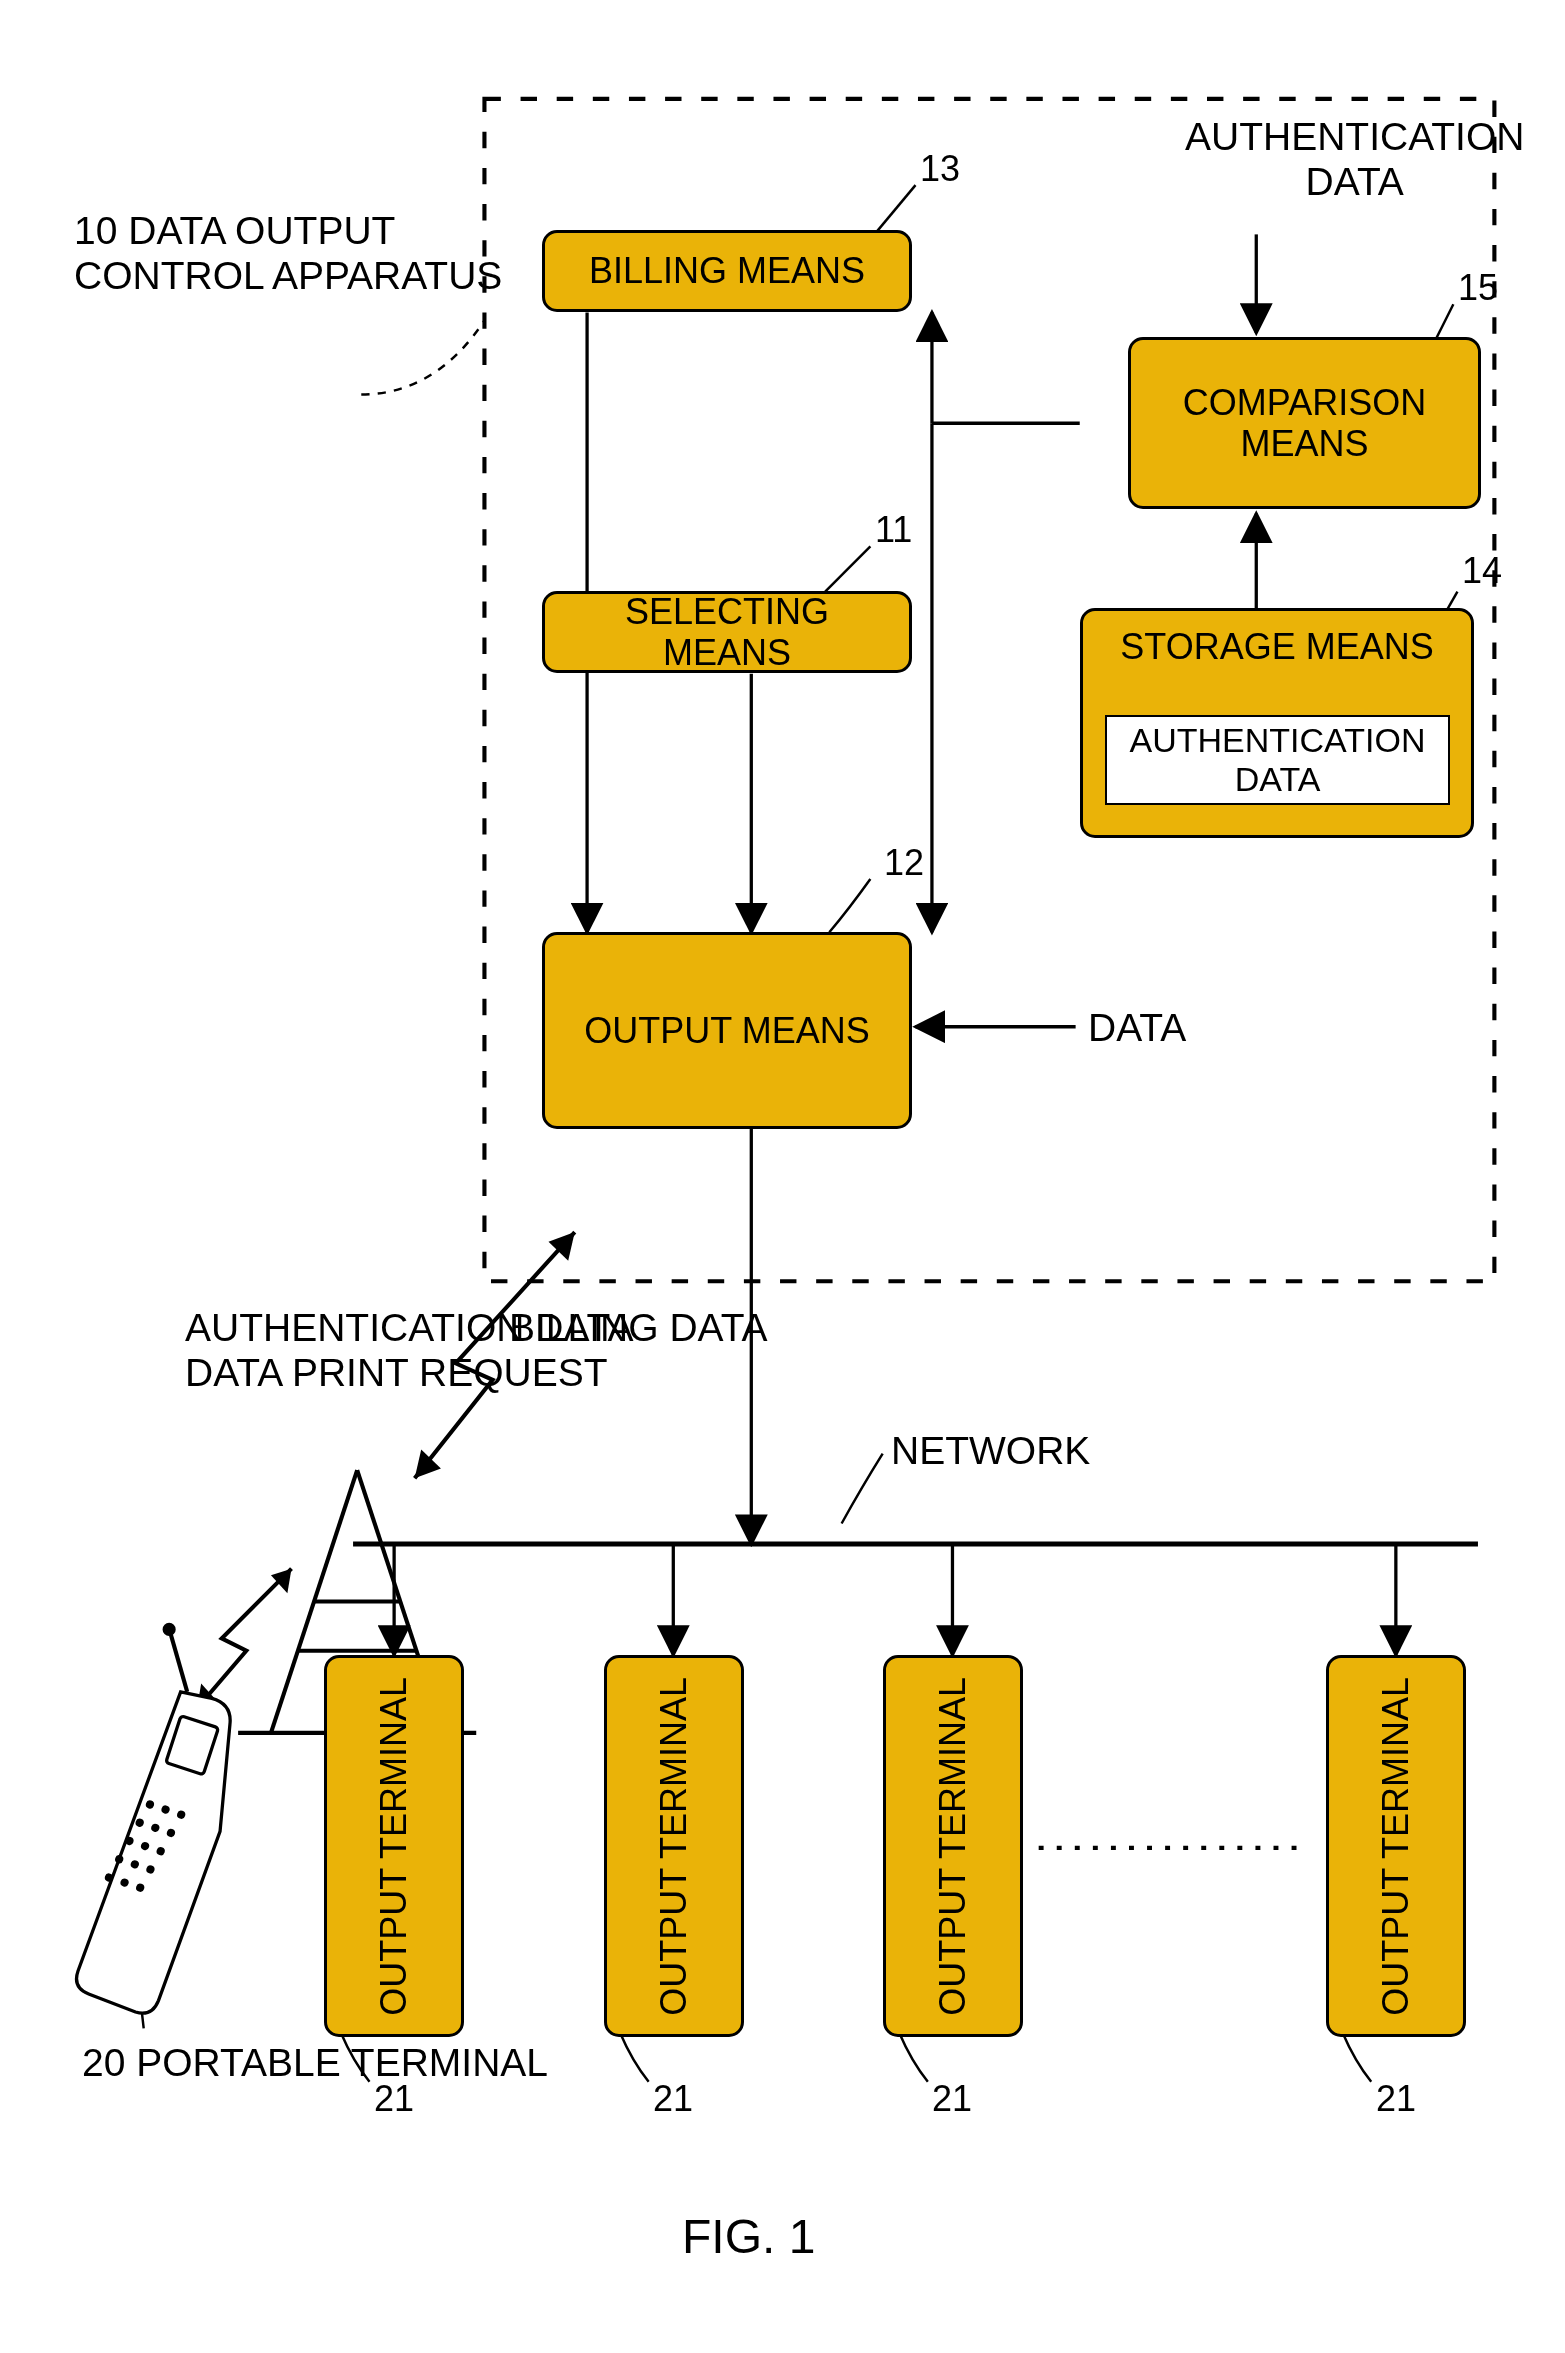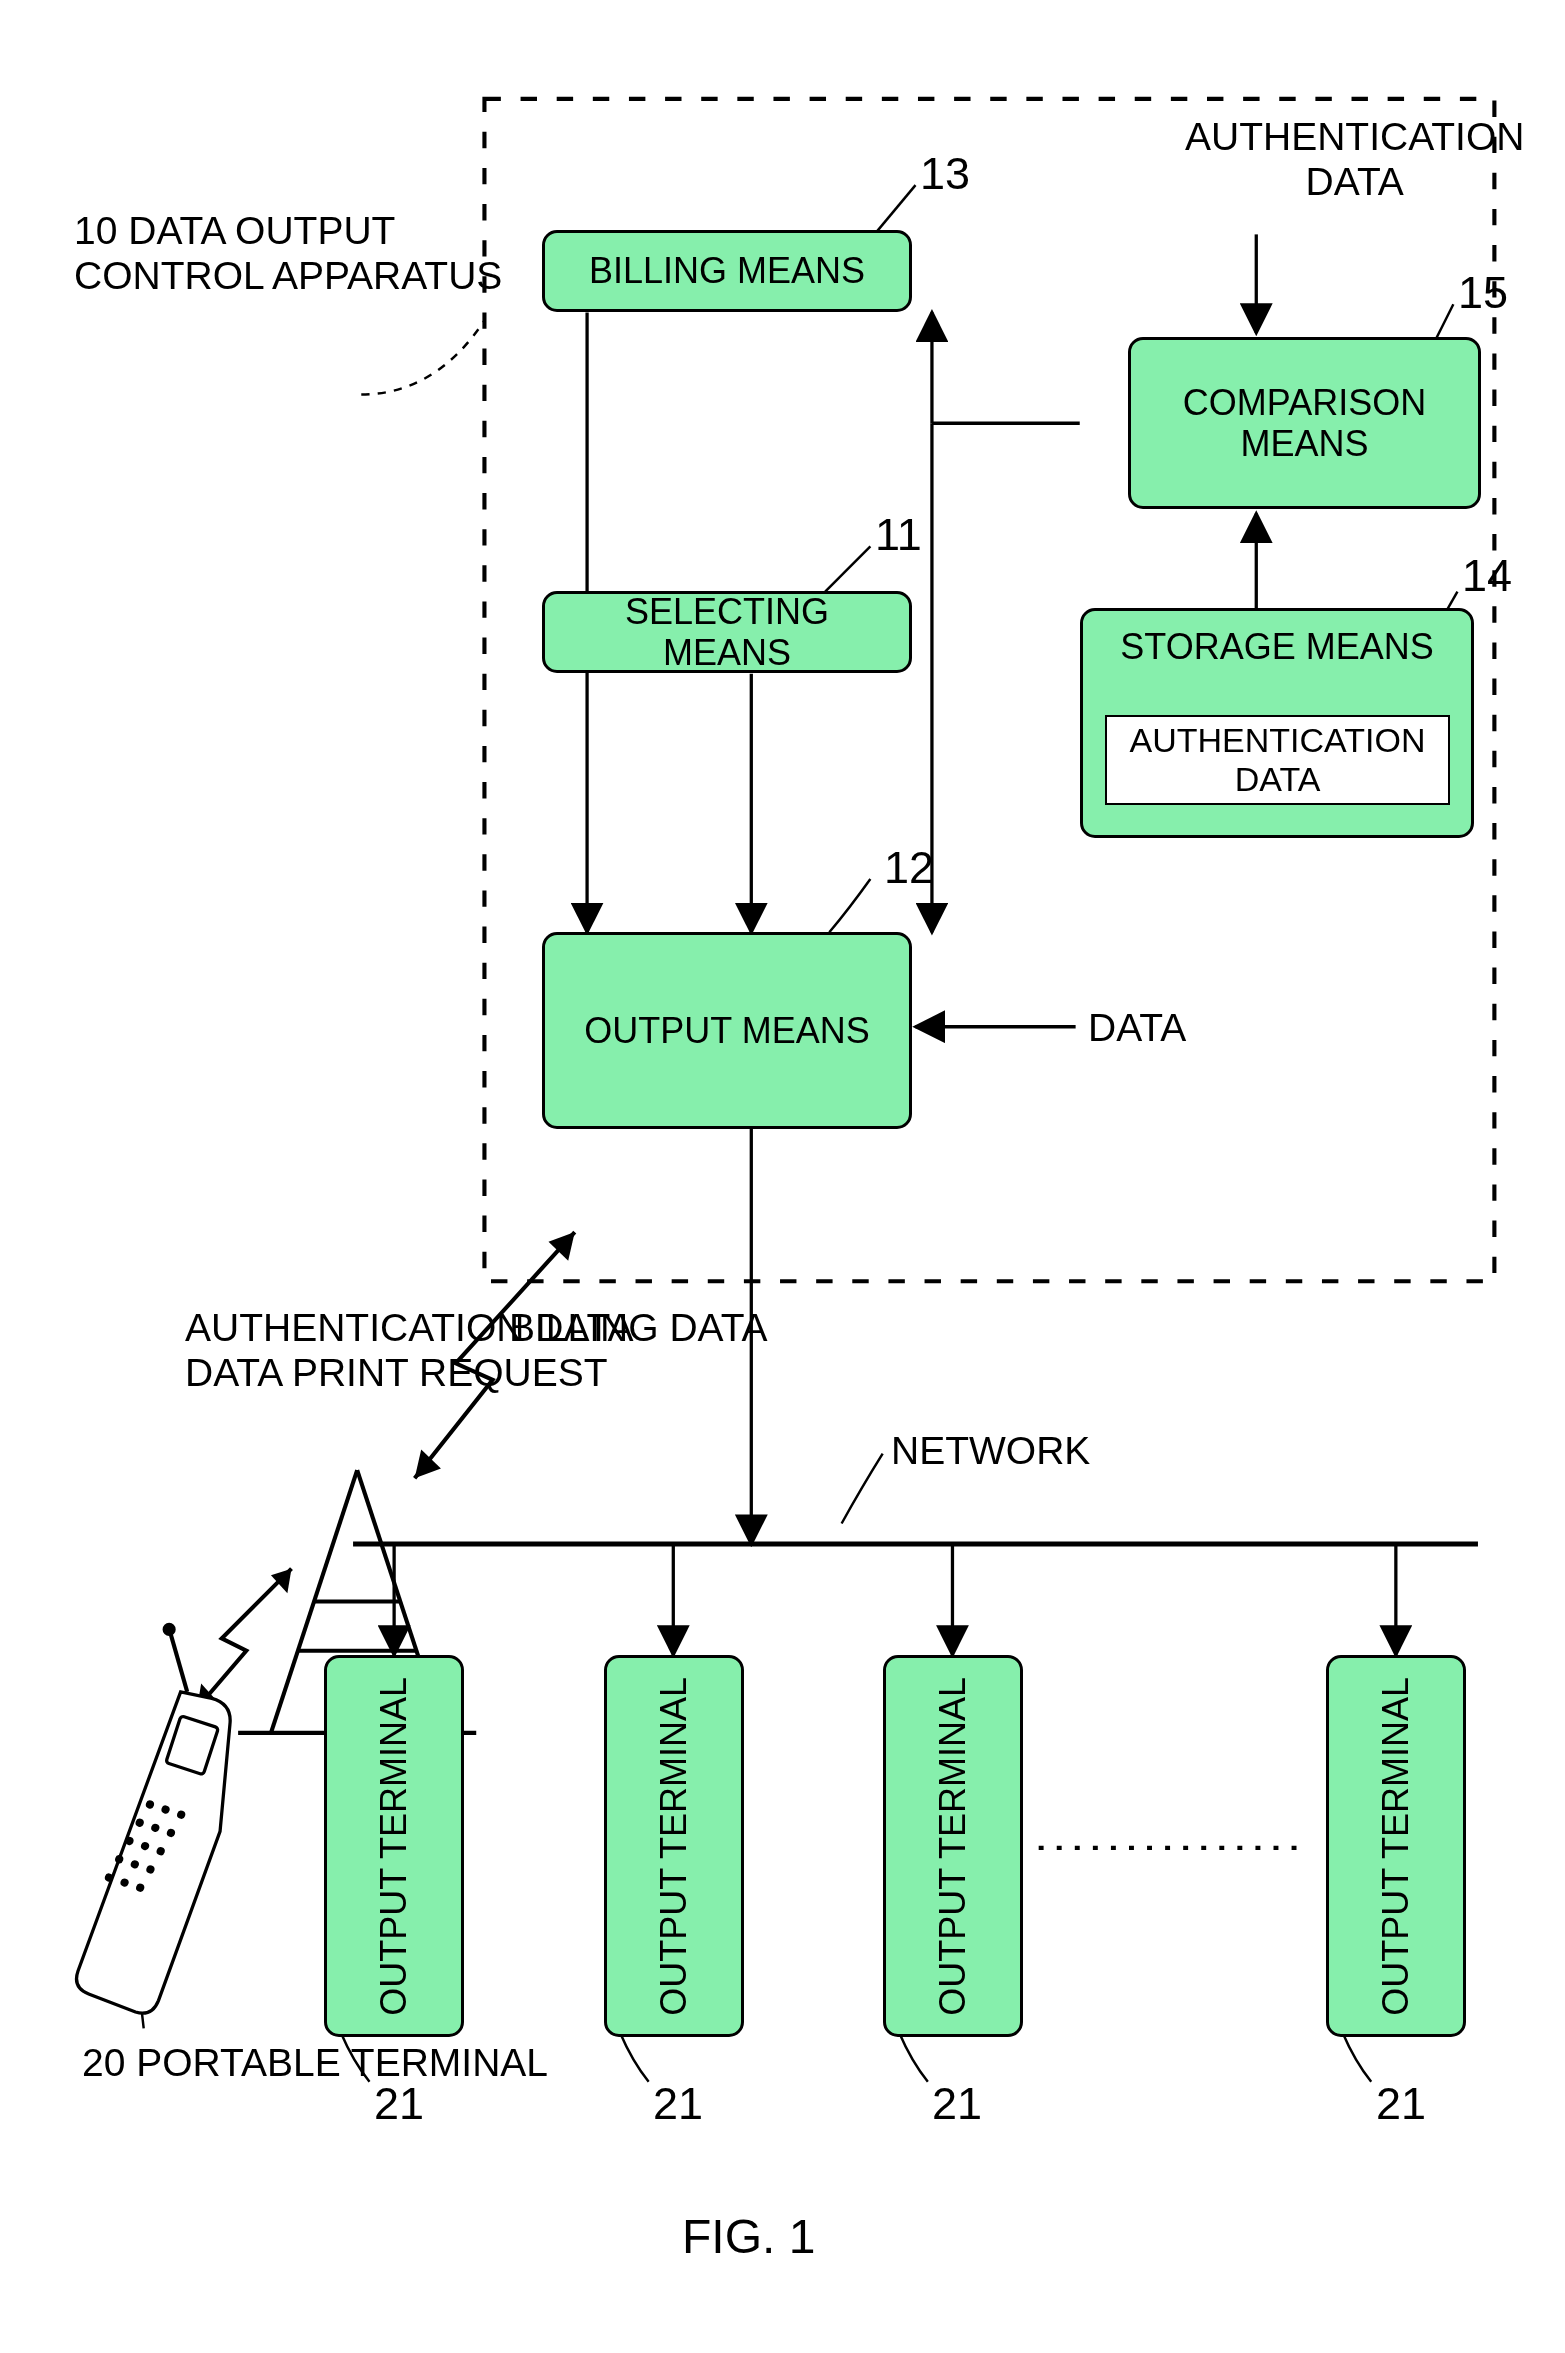--- a/index.html
+++ b/index.html
@@ -13,40 +13,40 @@
   .box {
     position: absolute;
     border: 3.3px solid #000;
     border-radius: 15px;
     display: flex;
     align-items: center;
     justify-content: center;
     text-align: center;
     font-size: 36px;
     line-height: 1.15;
-    background: #86efac;
+    background: #eab308;
     padding: 16px;
   }
   .inner-box {
     position: absolute;
     border: 2.5px solid #000;
     display: flex;
     align-items: center;
     justify-content: center;
     text-align: center;
     font-size: 34px;
     background: #fff;
   }
   .label {
     position: absolute;
     font-size: 39px;
     line-height: 1.15;
     white-space: pre;
   }
-  .label-sm { font-size: 45px; }
+  .label-sm { font-size: 36px; }
   .vlabel {
     position: absolute;
     writing-mode: vertical-rl;
     transform: rotate(180deg);
     font-size: 36px;
     text-align: center;
   }
   .fig-label {
     position: absolute;
     font-size: 48px;

